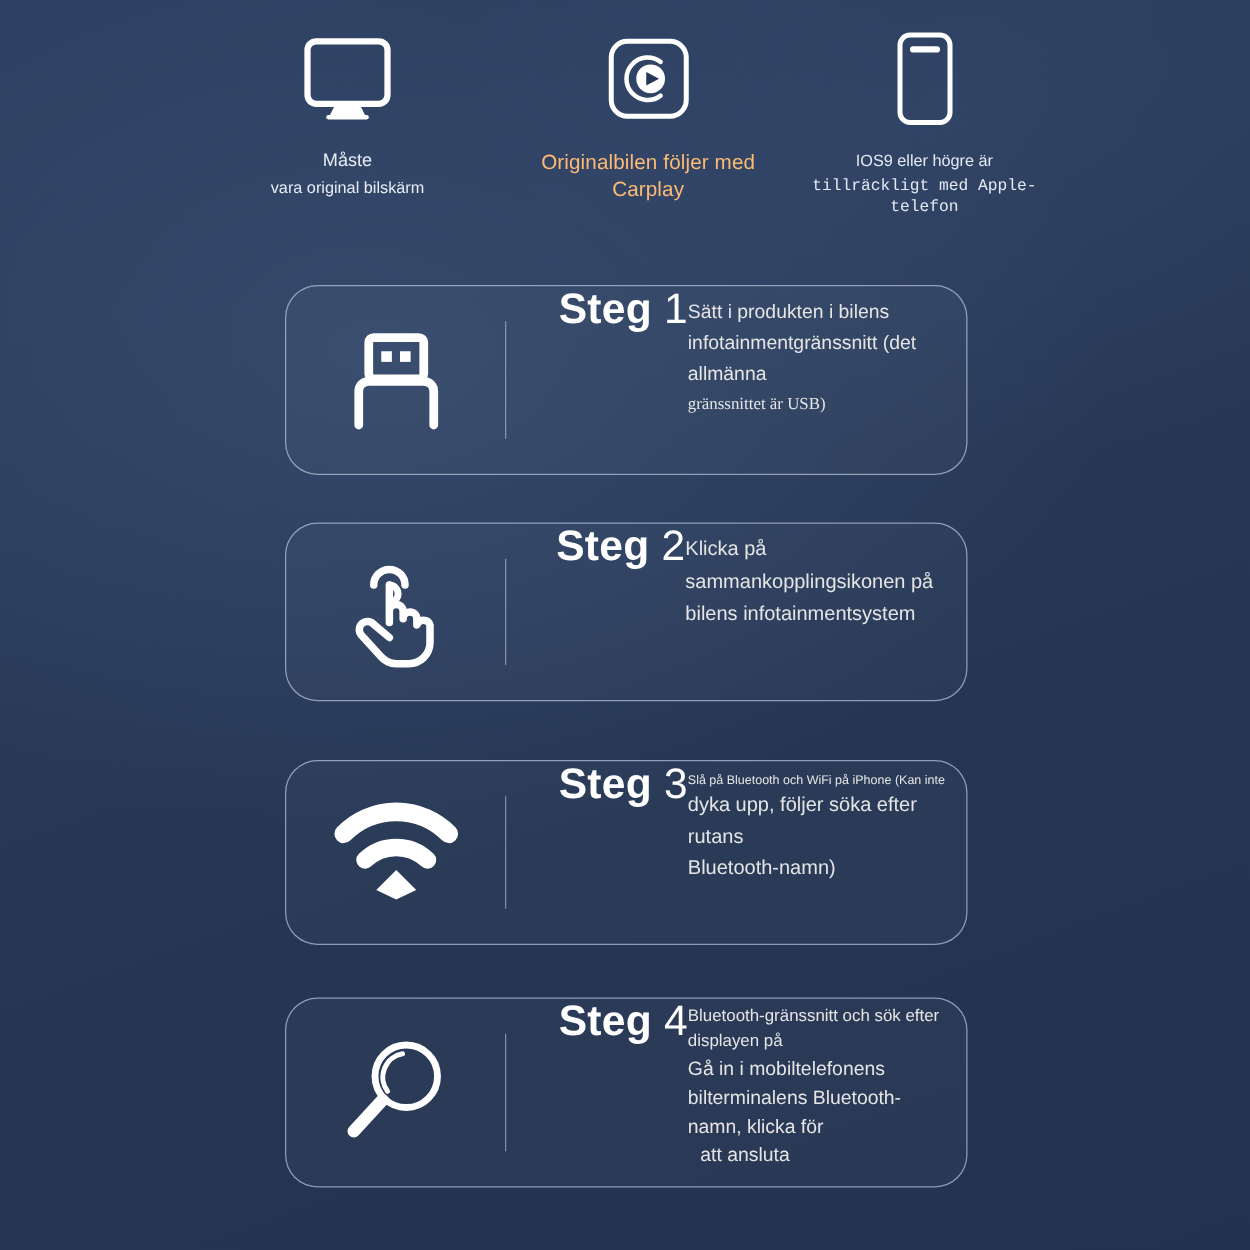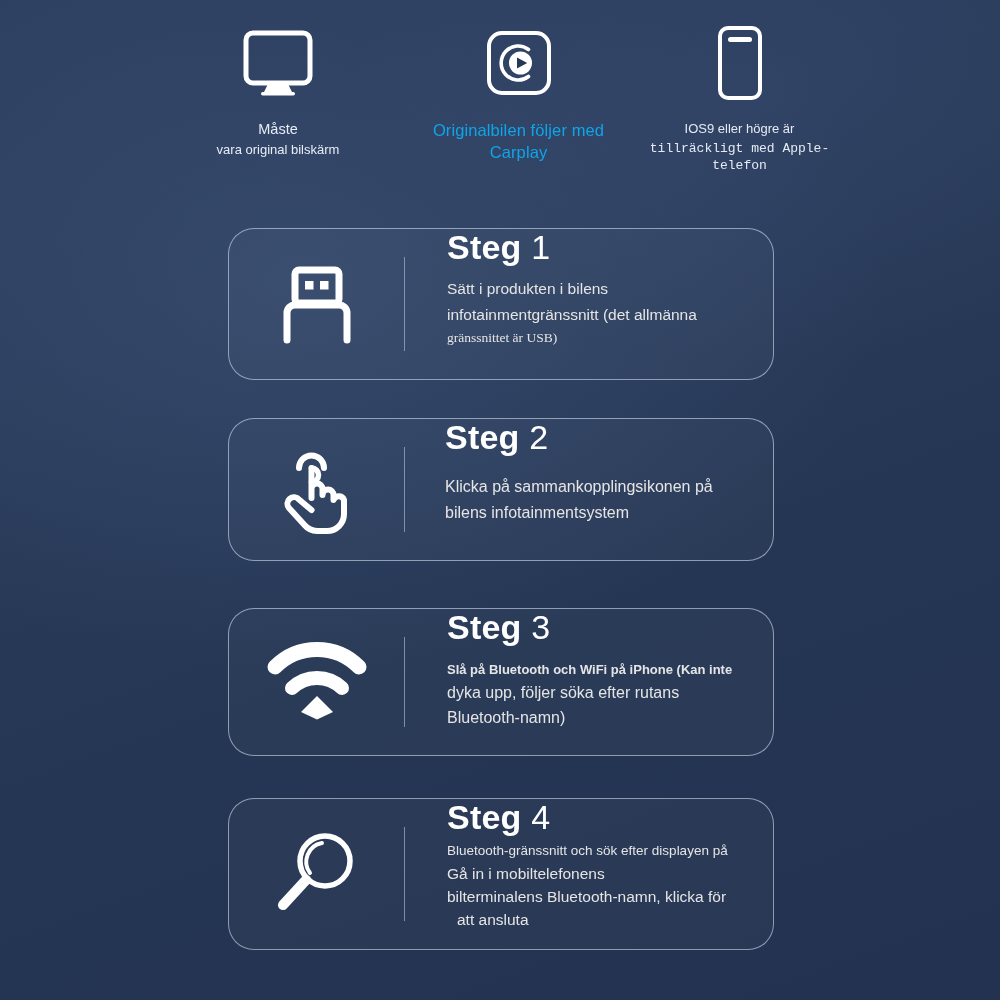--- a/index.html
+++ b/index.html
@@ -36,21 +36,21 @@
   .req-text { margin-top:18px; line-height:1.32; }
   .req-text .l1 { display:block; }
   .req-text .l2 { display:block; }
 
   .req-a { width:250px; }
   .req-a .req-text { font-size:14px; color:#e8edf5; font-weight:400; }
   .req-a .l1 { font-size:14.5px; }
   .req-a .l2 { font-size:13px; margin-top:2px; }
 
   .req-b { width:215px; margin-left:8px; }
-  .req-b .req-text { font-size:16.5px; color:#0ea5e9; font-weight:400; letter-spacing:.1px; }
+  .req-b .req-text { font-size:16.5px; color:#fdba74; font-weight:400; letter-spacing:.1px; }
 
   .req-c { width:215px; margin-left:6px; }
   .req-c .req-text { font-size:13px; color:#e4eaf3; font-weight:400; }
   .req-c .l2 { margin-top:3px;font-family:Liberation Mono, monospace; }
 
   
   .card {
     position:absolute; left:228px; width:546px;
     border:1px solid rgba(205,218,238,0.62);
     border-radius:26px;
@@ -59,21 +59,21 @@
   }
   .card-icon {
     width:175px; flex:0 0 175px;
     display:flex; align-items:center; justify-content:center;
   }
   .card-divider {
     width:1px; flex:0 0 1px;
     background: rgba(196,210,232,0.55);
     margin:28px 0;
   }
-  .card-body { flex:1 1 auto; padding:0 16px 0 42px; display:flex; flex-direction:column; justify-content:flex-start; }
+  .card-body { flex:1 1 auto; padding:0 16px 0 42px; display:flex; flex-direction:row; justify-content:center; }
   .step-title {
     font-size:34px; font-weight:700; color:#ffffff;
     letter-spacing:.2px; line-height:1.1; white-space:nowrap;
   }
   .step-title .num { font-weight:400; }
   .step-desc { margin-top:8px; color:#e5e5e5; }
   .step-desc .line { display:block; }
 
   
   #card-1 { top:228px; height:152px; }
@@ -84,21 +84,21 @@
   
   #card-2 { top:418px; height:143px; }
   #card-2 .card-body { padding-left:40px; }
   #card-2 .step-title { margin-bottom:10px; }
   #card-2 .step-desc { font-size:16px; line-height:1.62; font-weight:500; }
 
   
   #card-3 { top:608px; height:148px; }
   #card-3 .step-title { margin-bottom:6px; }
   #card-3 .step-desc { font-size:16px; line-height:1.56; }
-  #card-3 .step-desc .line.s1 { font-size:13px;font-weight:bold; }
+  #card-3 .step-desc .line.s1 { font-size:10px; }
 
   
   #card-4 { top:798px; height:152px; }
   #card-4 .step-title { margin-bottom:1px; }
   #card-4 .step-desc { font-size:15.5px; line-height:1.5; margin-top:4px; }
   #card-4 .step-desc .line.s2 { font-size:13.5px; }
   #card-4 .step-desc .line.s4 { padding-left:10px; }
 
   svg { display:block; }
 </style>

